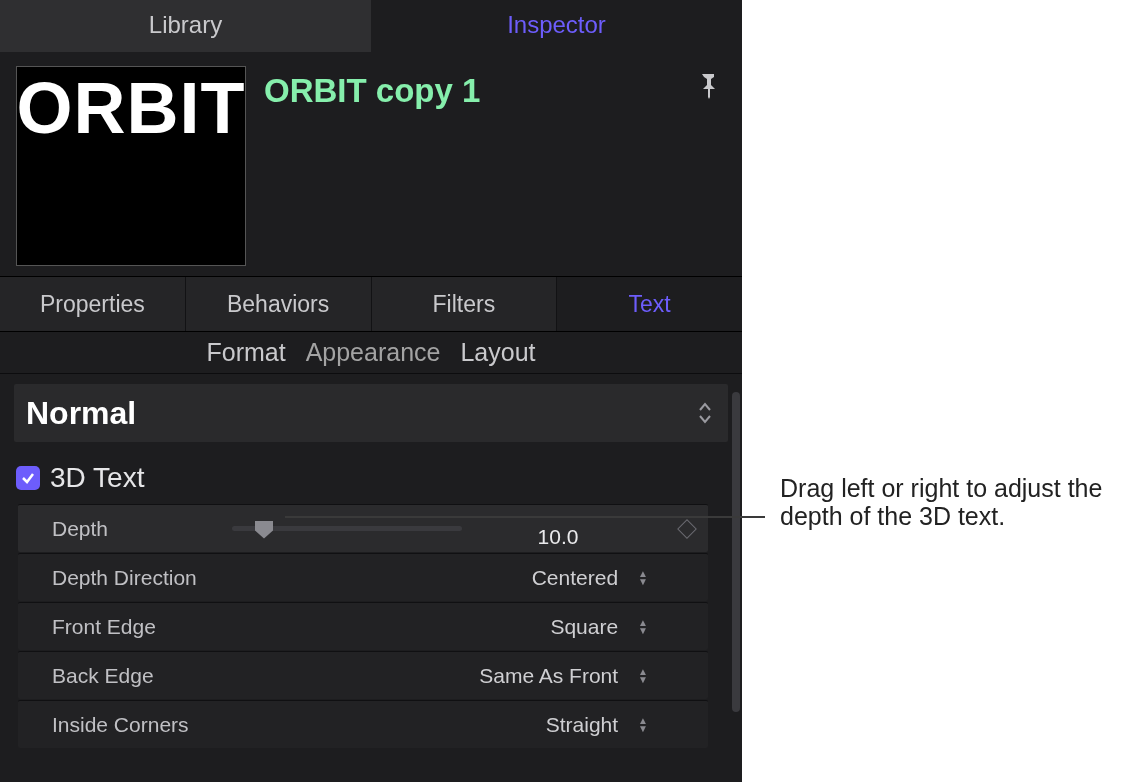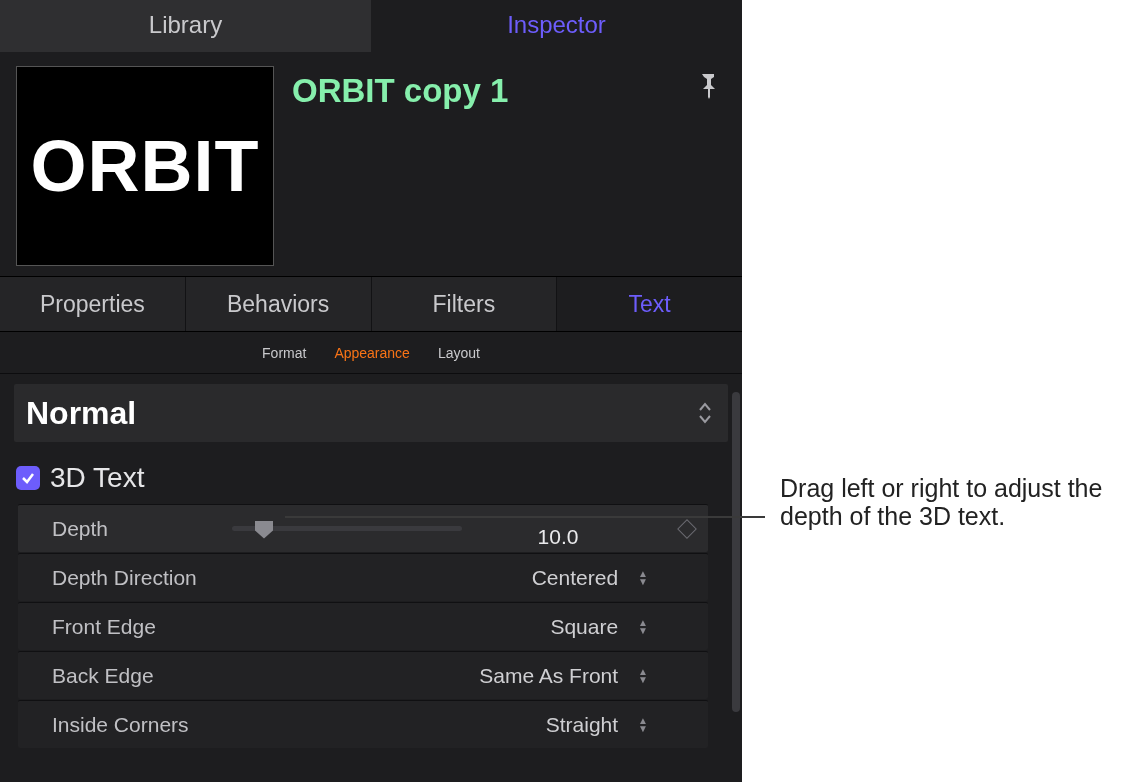--- a/index.html
+++ b/index.html
@@ -45,26 +45,25 @@
     
     .header {
       display: flex;
       padding: 14px 16px 10px 16px;
       gap: 18px;
       background: #1d1d1f;
       align-items: flex-start;
       min-height: 220px;
     }
     .thumb {
-      width: 258px;
+      width: 230px;
       height: 200px;
       border: 1px solid #555;
       background: #000;
       display: flex;
-      align-items: center;
       justify-content: center;
     }
     .thumb-text {
       color: #fff;
       font-weight: 800;
       font-size: 72px;
       letter-spacing: 1px;
       font-family: Arial, Helvetica, sans-serif;
     }
     .header-right {
@@ -101,30 +100,30 @@
       text-align: right;
     }
     .mid-tab:last-child { border-right: none; }
     .mid-tab.active {
       color: #6d5dfc;
       background: #1d1d1f;
     }
     
     .sub-tabs {
       display: flex;
-      gap: 28px;
+      gap: 20px;
       justify-content: center;
       align-items: center;
       height: 42px;
-      font-size: 14px;
+      font-size: 25px;
       background: #1d1d1f;
       border-bottom: 1px solid #0c0c0e;
     }
     .sub-tab { color: #c9c9cc; }
-    .sub-tab.active { color: #f97316; text-align: center; }
+    .sub-tab.active { color: #a3a3a3; text-align: center; }
     
     .style-row {
       margin: 10px 14px 10px 14px;
       background: #2a2a2c;
       height: 58px;
       display: flex;
       align-items: center;
       justify-content: space-between;
       padding: 0 16px 0 12px;
       border-radius: 2px;

